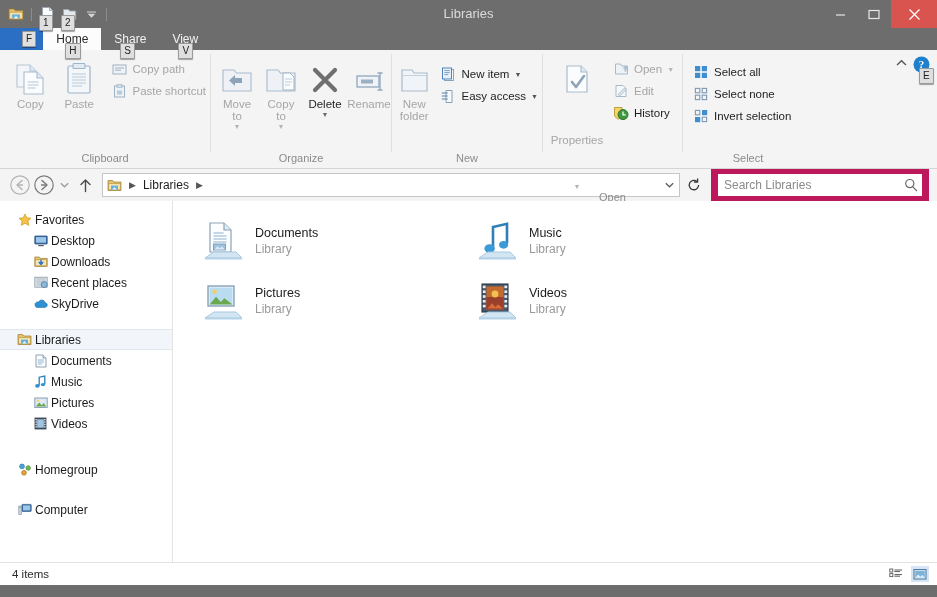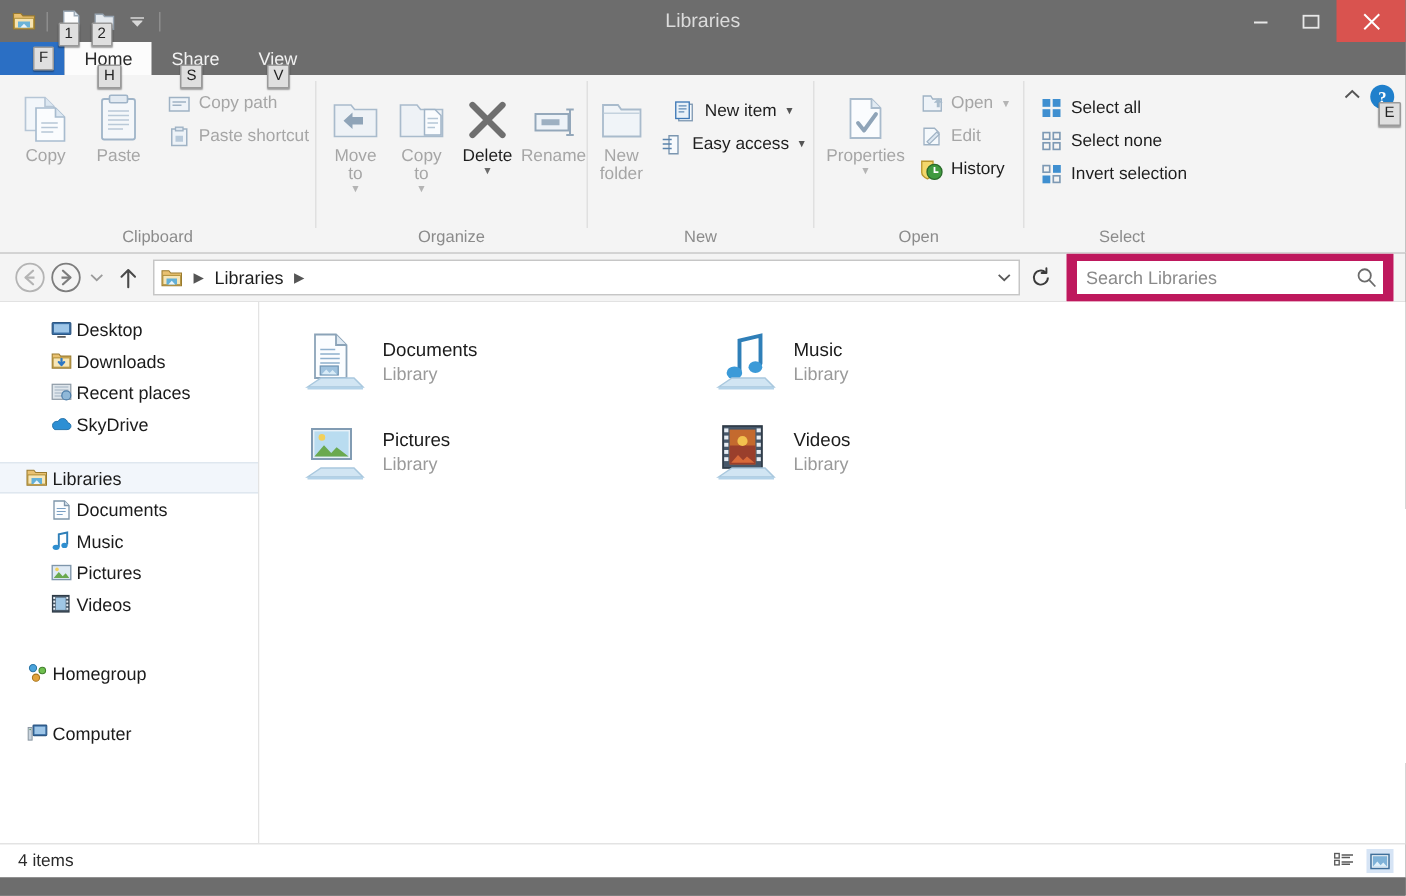--- a/index.html
+++ b/index.html
@@ -317,21 +317,21 @@
         <div class="bigbtn dis">
           <div class="ico">
             <svg width="32" height="30" viewBox="0 0 32 30">
               <path d="M4 5h10l2.2 3H29v18H4z" fill="#f0f4f8" stroke="#a9bbcc" stroke-width="1.2"></path>
               <path d="M4.5 10.5H28.5" stroke="#c4d2de" stroke-width="1"></path>
             </svg>
           </div>
           <div class="lbl">New
 folder</div>
         </div>
-        <div class="smallcol" style="margin-left:6px;padding-top:8px;align-items:center;">
+        <div class="smallcol" style="margin-left:6px;padding-top:8px;">
           <div class="smallbtn">
             <span class="sico">
               <svg width="15" height="15" viewBox="0 0 15 15">
                 <rect x="3.5" y="2.5" width="9" height="11" fill="#f6fafd" stroke="#7f99b3" stroke-width=".9"></rect>
                 <rect x="1.5" y="1" width="9" height="11" fill="#e9f1f8" stroke="#3f78b5" stroke-width=".9"></rect>
                 <path d="M3.4 3.6h5.3M3.4 5.6h5.3M3.4 7.6h3.8" stroke="#5f8ab5" stroke-width=".8"></path>
               </svg>
             </span>
             <span>New item</span>
             <span style="margin-left:5px;font-size:7px;color:#555;">▼</span>
@@ -347,21 +347,21 @@
             <span style="margin-left:5px;font-size:7px;color:#555;">▼</span>
           </div>
         </div>
       </div>
       <div class="rgroup-label">New</div>
     </div>
     <div class="rgroup-sep"></div>
 
     <div class="rgroup" style="width:139px;">
       <div class="rgroup-body" style="padding-left:4px;">
-        <div class="bigbtn dis" style="width:60px;">
+        <div class="bigbtn dis" style="width:60px;gap:36px;">
           <div class="ico">
             <svg width="32" height="32" viewBox="0 0 32 32">
               <path d="M6 3h14l6 6v20H6z" fill="#fafcfe" stroke="#a9bbcc" stroke-width="1.2"></path>
               <path d="M20 3v6h6" fill="#e2ebf3" stroke="#a9bbcc" stroke-width="1.2"></path>
               <path d="M11 19l4 5 8-11" stroke="#8fa4b8" stroke-width="2.6" fill="none" stroke-linecap="round" stroke-linejoin="round"></path>
             </svg>
           </div>
           <div class="lbl">Properties</div>
           <div class="caret dis">▼</div>
         </div>
@@ -519,20 +519,28 @@
           <path d="M8.9 8.8l4 4.2" stroke="#6b6b6b" stroke-width="1.2"></path>
         </svg>
       </span>
     </div>
   </div>
 
   <div class="main">
 
     <div class="navpane">
 
+      <div class="navrow">
+        <span class="nico">
+          <svg width="14" height="14" viewBox="0 0 14 14">
+              <path d="M7 1l1.8 3.8 4.2.5-3.1 2.9.9 4.2L7 10.3 3.2 12.4l.9-4.2L1 5.3l4.2-.5z" fill="#f5c243" stroke="#c99a20" stroke-width=".7"></path>
+            </svg>
+        </span>
+        <span>Favorites</span>
+      </div>
       <div class="navrow child">
         <span class="nico">
           <svg width="14" height="12" viewBox="0 0 14 12">
               <rect x="0.8" y="1" width="12.4" height="8" rx=".6" fill="#3a6fa5" stroke="#2d5783" stroke-width=".8"></rect>
               <rect x="2" y="2.1" width="10" height="5.6" fill="#9ec6e8"></rect>
               <path d="M4.2 10.6h5.6" stroke="#5a5a5a" stroke-width="1.2"></path>
             </svg>
         </span>
         <span>Desktop</span>
       </div>

